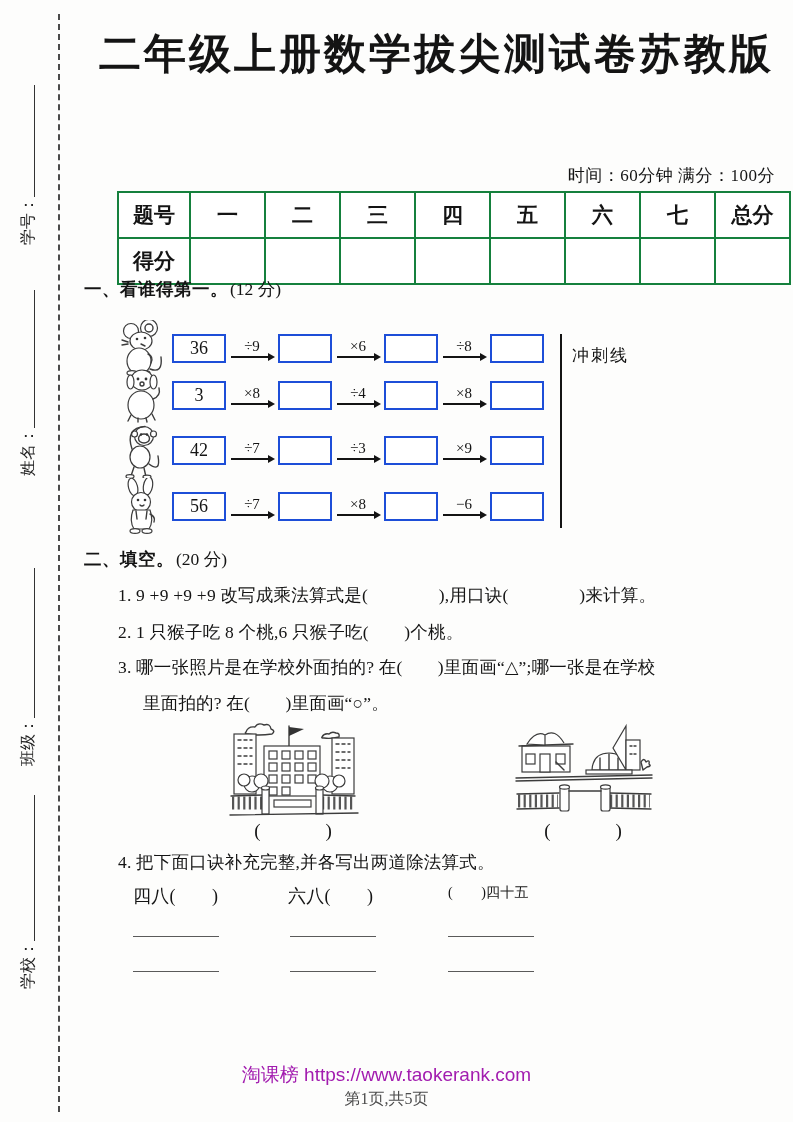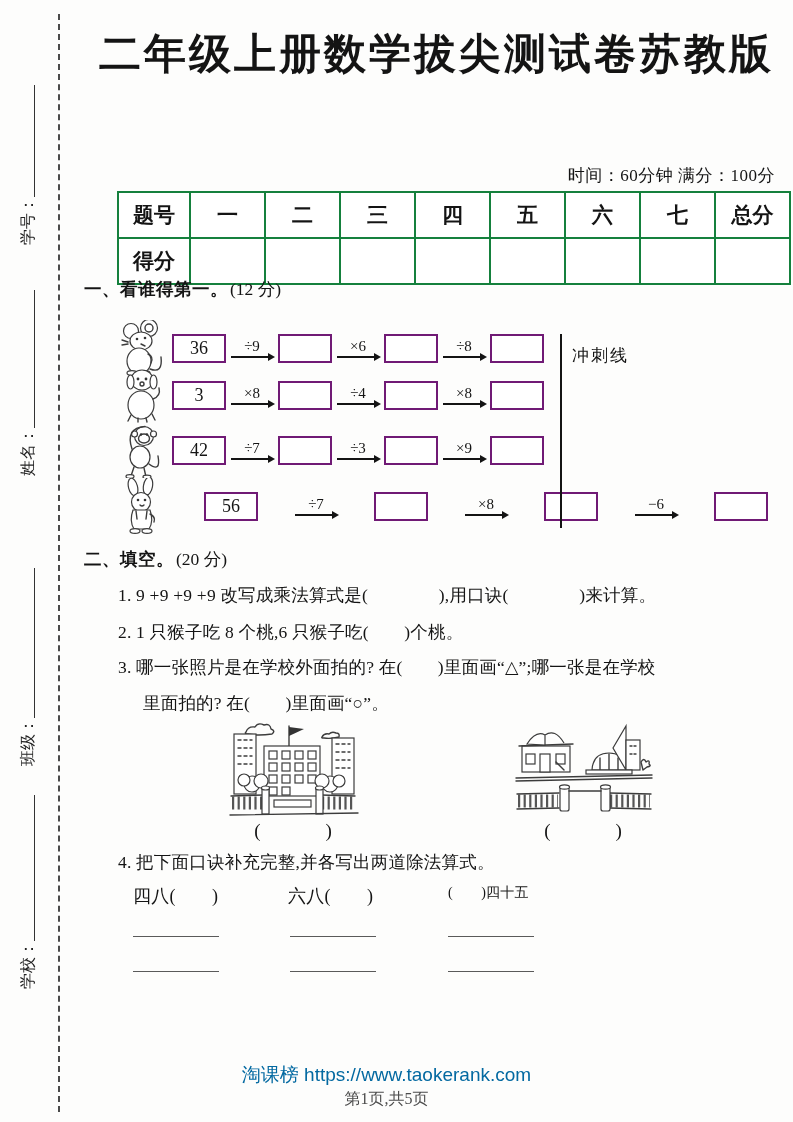--- a/index.html
+++ b/index.html
@@ -22,39 +22,39 @@
   .score-table{position:absolute;left:117px;top:191px;border-collapse:collapse;table-layout:fixed;}
   .score-table td{border:2px solid #15803d;height:44px;text-align:center;vertical-align:middle;
          font-size:21px;font-weight:700;padding:0;background:#fff;}
   .score-table .c0{width:70px;} .score-table .cn{width:73px;}
   
   .sec-head{position:absolute;left:84px;font-size:17.5px;white-space:nowrap;}
   .sec-title{font-family:"Liberation Sans","DejaVu Sans",sans-serif;font-weight:700;letter-spacing:.5px;}
   .sec-points{margin-left:2px;}
   
   .race-row{position:absolute;left:118px;height:56px;display:flex;align-items:center;}
-  .r1{top:320px;} .r2{top:367px;} .r3{top:422px;} .r4{top:478px;gap:32px;}
+  .r1{top:320px;} .r2{top:367px;} .r3{top:422px;} .r4{top:478px;}
   .animal{width:48px;height:56px;flex:0 0 auto;margin-right:6px;}
-  .numbox,.blankbox{width:50px;height:25px;border:2px solid #701a75;background:#fff;
+  .numbox,.blankbox{width:50px;height:25px;border:2px solid #1d4ed8;background:#fff;
          display:flex;align-items:center;justify-content:center;font-size:18px;flex:0 0 auto;}
   .arrow{width:42px;margin:0 5px;display:flex;flex-direction:column;align-items:center;flex:0 0 auto;}
   .op{font-size:15px;line-height:1;margin-bottom:2px;}
   .shaft{position:relative;width:100%;height:2px;background:#141414;}
   .shaft::after{content:"";position:absolute;right:-2px;top:-3px;
          border-left:7px solid #141414;border-top:4px solid transparent;border-bottom:4px solid transparent;}
   .finish-line{position:absolute;left:560px;top:334px;height:194px;width:0;border-left:2px solid #141414;}
   .finish-label{position:absolute;left:572px;top:344px;font-size:17px;letter-spacing:2px;}
   
   .qline{position:absolute;font-size:17.5px;white-space:nowrap;letter-spacing:.2px;}
   .photo{position:absolute;}
   .photo-paren{position:absolute;text-align:center;font-size:19px;letter-spacing:2px;}
   .ans-line{position:absolute;width:86px;height:0;border-bottom:1.6px solid #5a5a5a;}
   
   .footer-site{position:absolute;left:0;right:20px;top:1062px;text-align:center;
-         font-family:"Liberation Sans","DejaVu Sans",sans-serif;font-size:19px;color:#0369a1;}
+         font-family:"Liberation Sans","DejaVu Sans",sans-serif;font-size:19px;color:#a21caf;}
   .footer-page{position:absolute;left:0;right:20px;top:1089px;text-align:center;font-size:16px;color:#4c4c4c;}
   svg{display:block;}
   .ln{stroke:#3c3c3c;stroke-width:1.4;fill:none;stroke-linecap:round;stroke-linejoin:round;}
   .fl{stroke:#3c3c3c;stroke-width:1.2;fill:#fff;}
 </style>
 </head>
 <body>
 
 <div class="page">
 

